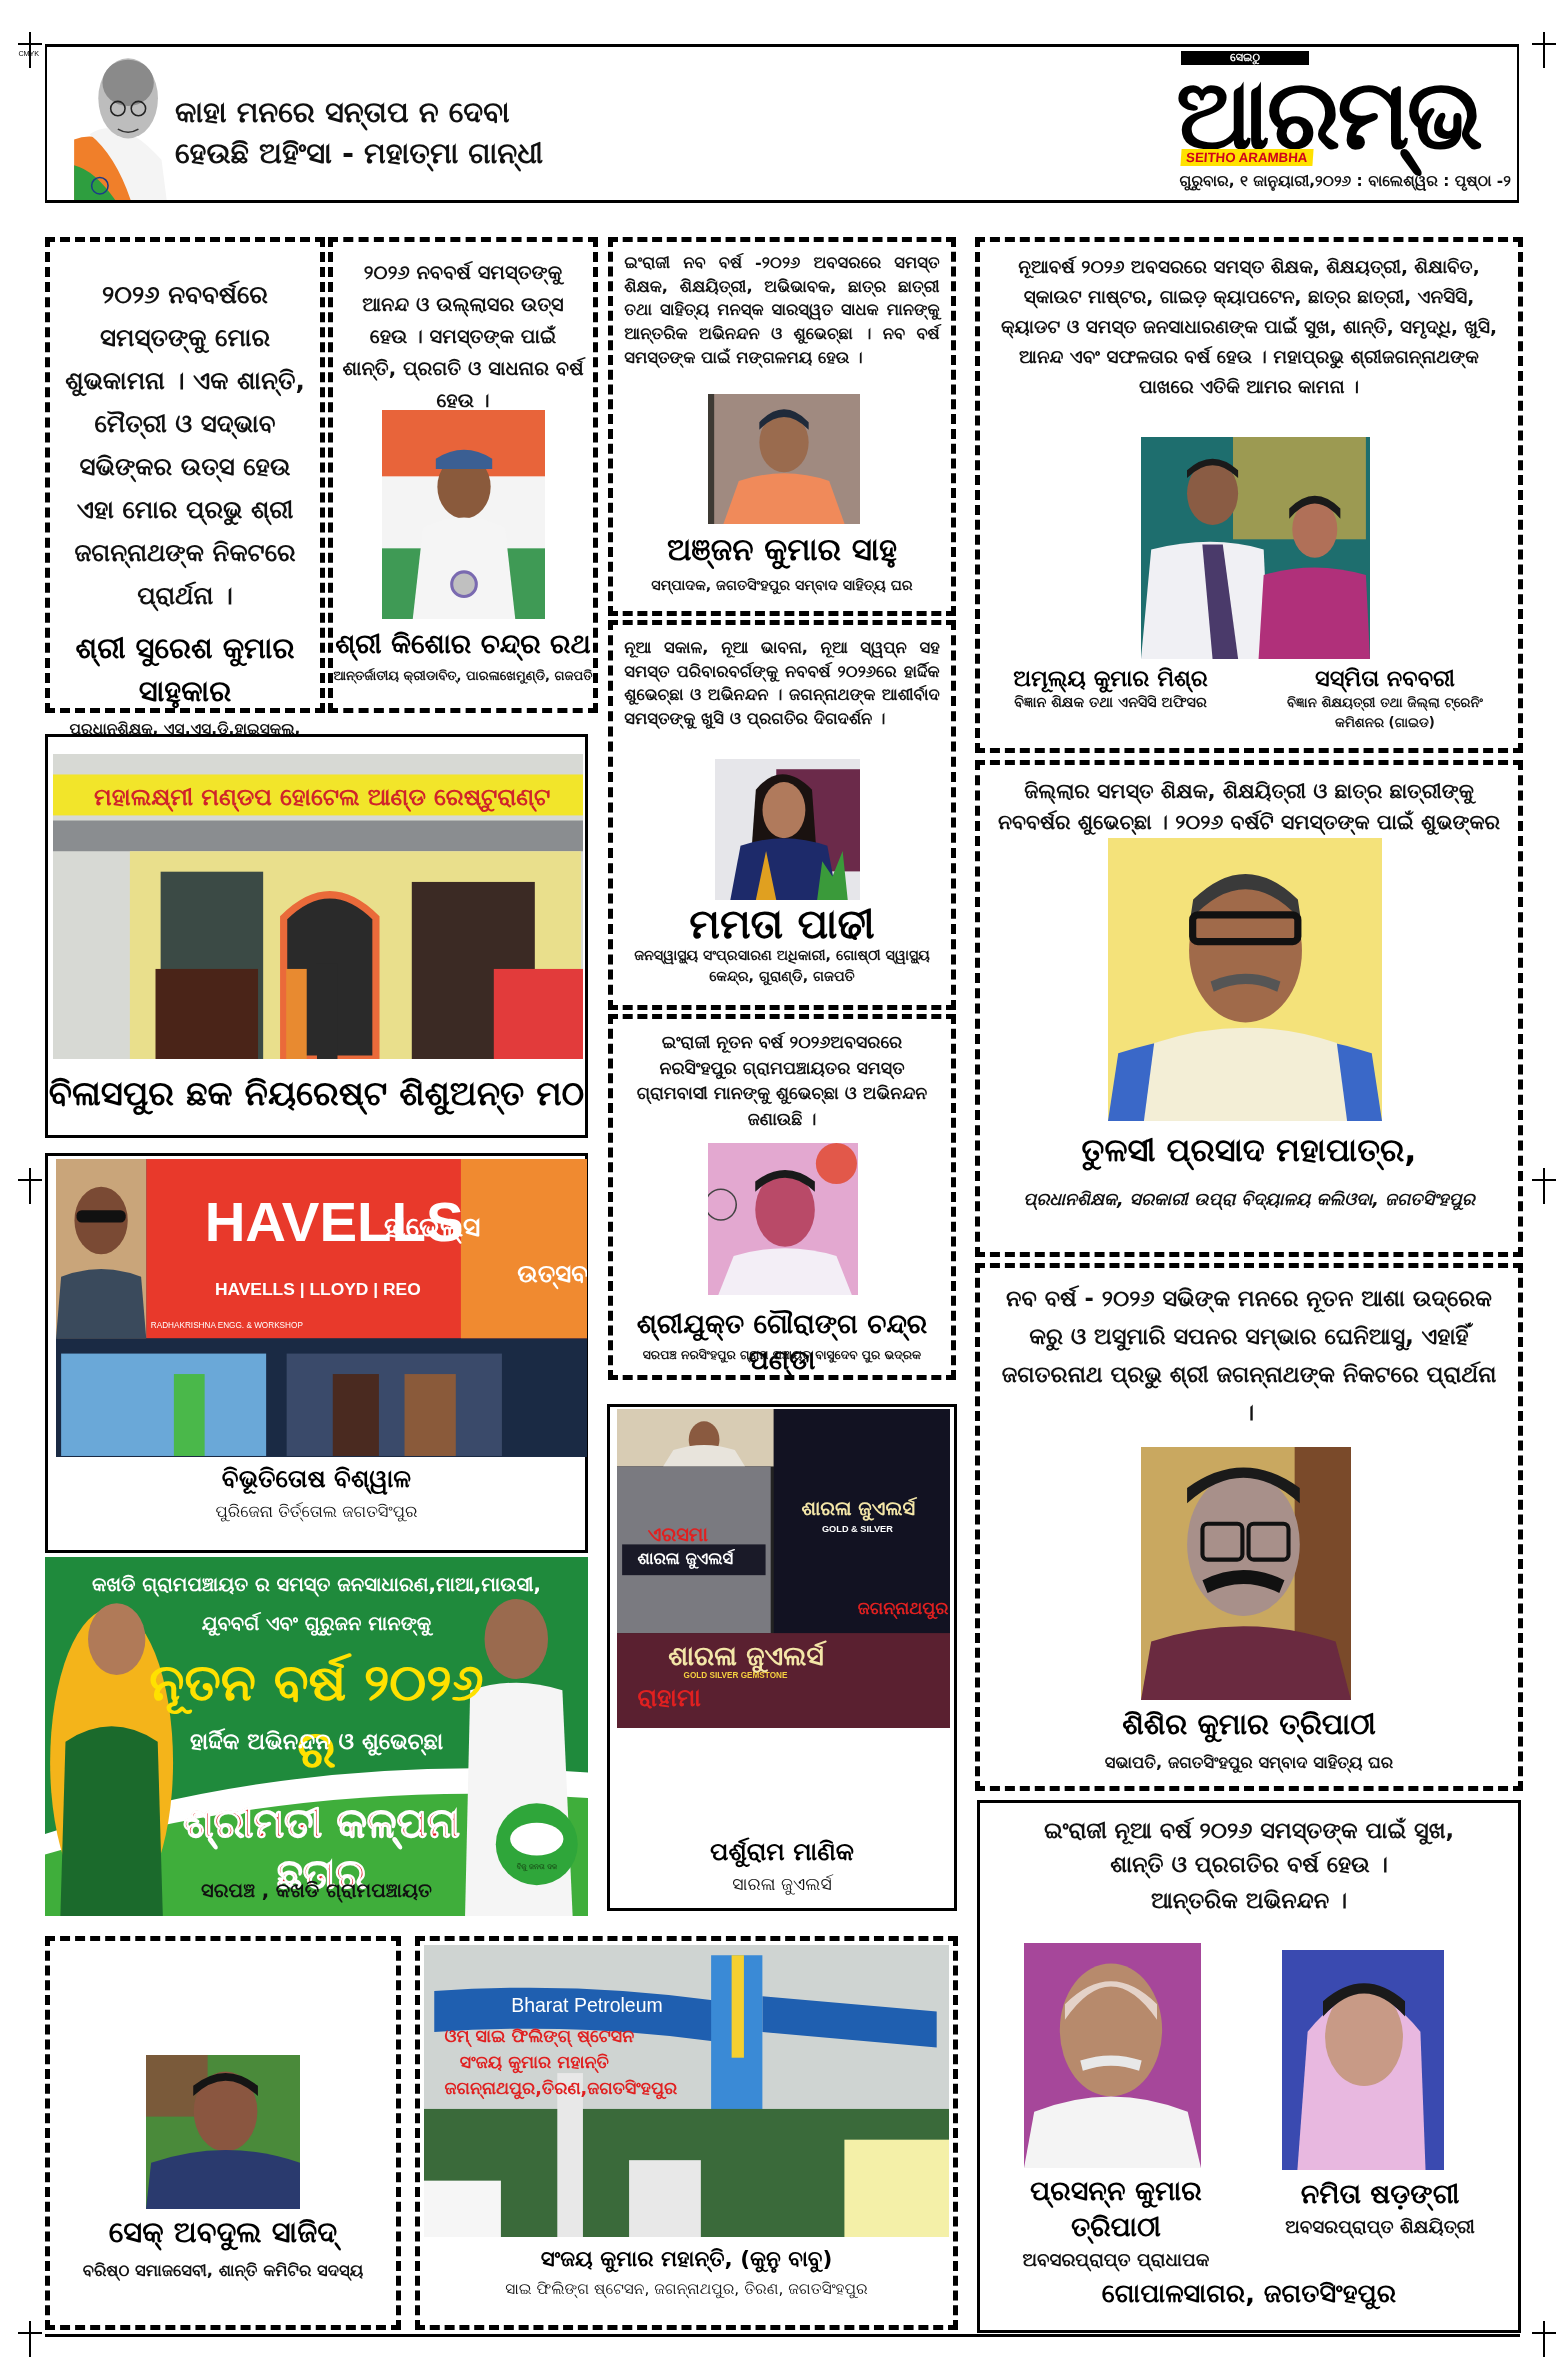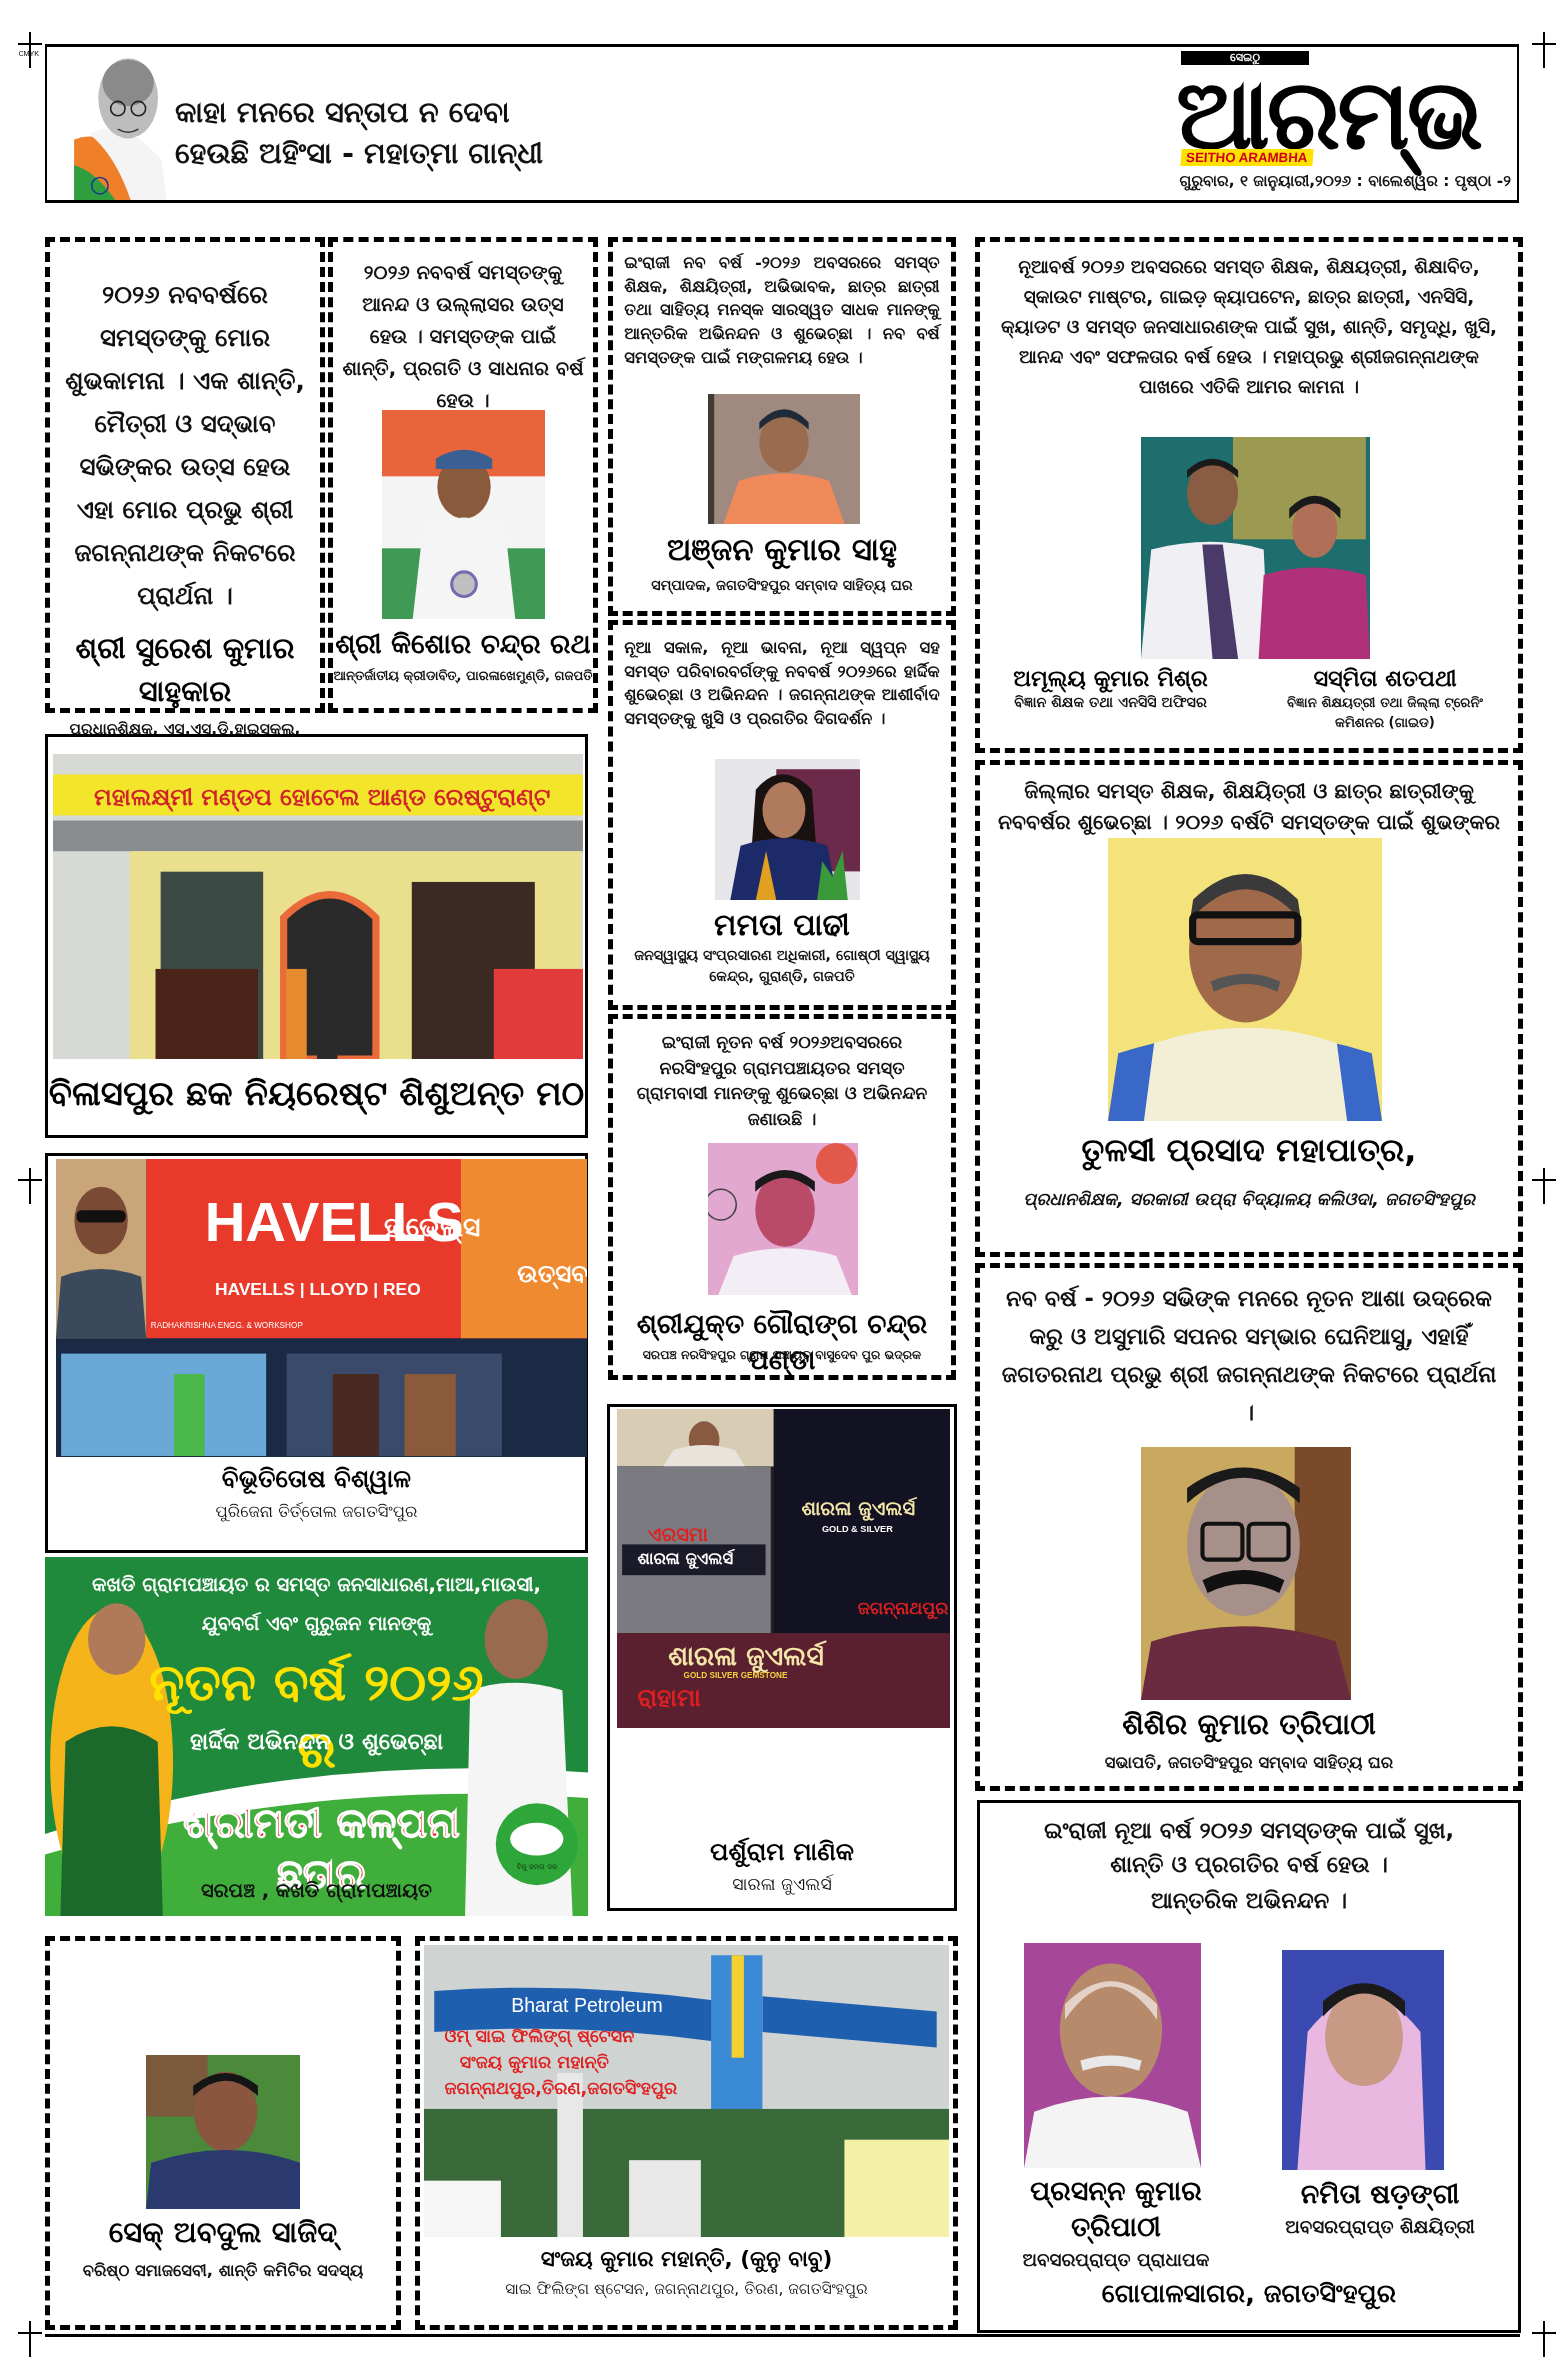--- a/index.html
+++ b/index.html
@@ -139,39 +139,39 @@
       <ellipse cx="340" cy="180" rx="44" ry="56" fill="#b07058"></ellipse>
       <path d="M290 160 Q340 100 390 160 L390 140 Q340 90 290 140Z" fill="#1a1a1a"></path>
       <path d="M230 434 L240 270 Q340 240 440 270 L448 434Z" fill="#b0307a"></path>
     </svg>
   </div>
   <div style="position:absolute;left:20.5px;top:421px;width:220px;">
     <div class="name" style="font-size:22.5px;line-height:30px;">ଅମୂଲ୍ୟ କୁମାର ମିଶ୍ର</div>
     <div class="desg" style="font-size:14.3px;line-height:19.5px;">ବିଜ୍ଞାନ ଶିକ୍ଷକ ତଥା ଏନସିସି ଅଫିସର</div>
   </div>
   <div style="position:absolute;left:287px;top:421px;width:236px;">
-    <div class="name" style="font-size:22.5px;line-height:30px;">ସସ୍ମିତା ଶତପଥୀ</div>
+    <div class="name" style="font-size:22.5px;line-height:30px;">ସସ୍ମିତା ନବବରୀ</div>
     <div class="desg" style="font-size:13.3px;line-height:19.5px;">ବିଜ୍ଞାନ ଶିକ୍ଷୟତ୍ରୀ ତଥା ଜିଲ୍ଲା ଟ୍ରେନିଂ କମିଶନର (ଗାଇଡ)</div>
   </div>
 </div>
 
 <div class="box dashed" style="left:608px;top:620px;width:348px;height:390px;padding:11.3px 11.3px 0;">
   <div class="msg" style="font-size:16.4px;line-height:23.6px;text-align:justify;">ନୂଆ ସକାଳ, ନୂଆ ଭାବନା, ନୂଆ ସ୍ୱପ୍ନ ସହ ସମସ୍ତ ପରିବାରବର୍ଗଙ୍କୁ ନବବର୍ଷ ୨୦୨୬ରେ ହାର୍ଦ୍ଦିକ ଶୁଭେଚ୍ଛା ଓ ଅଭିନନ୍ଦନ । ଜଗନ୍ନାଥଙ୍କ ଆଶୀର୍ବାଦ ସମସ୍ତଙ୍କୁ ଖୁସି ଓ ପ୍ରଗତିର ଦିଗଦର୍ଶନ ।</div>
   <div class="photo" style="left:102px;top:134px;width:145px;height:141px;">
     <svg viewBox="0 0 284 276" preserveAspectRatio="none">
       <rect width="284" height="276" fill="#e6e6ea"></rect>
         <rect x="120" y="20" width="164" height="200" fill="#6b2a4a"></rect>
       <path d="M80 60 Q130 0 190 60 L200 200 L70 200Z" fill="#1a1210"></path>
       <ellipse cx="135" cy="100" rx="42" ry="55" fill="#b07a5c"></ellipse>
       <path d="M30 276 L50 170 Q135 140 220 170 L240 276Z" fill="#1d2a6a"></path>
       <path d="M100 180 L120 276 L80 276Z" fill="#e0a020"></path>
       <path d="M200 276 L210 200 L230 230 L250 180 L260 276Z" fill="#3a9a3a"></path>
     </svg>
   </div>
-  <div class="name center" style="position:absolute;left:0;right:0;top:280px;font-size:30px;line-height:39px;">ମମତା ପାଢୀ</div>
+  <div class="name center" style="position:absolute;left:0;right:0;top:280px;font-size:41px;line-height:39px;">ମମତା ପାଢୀ</div>
   <div class="desg center" style="position:absolute;left:10.2px;right:10.2px;top:320px;font-size:14.3px;line-height:20.5px;">ଜନସ୍ୱାସ୍ଥ୍ୟ ସଂପ୍ରସାରଣ ଅଧିକାରୀ, ଗୋଷ୍ଠୀ ସ୍ୱାସ୍ଥ୍ୟ କେନ୍ଦ୍ର, ଗୁରାଣ୍ଡି, ଗଜପତି</div>
 </div>
 
 <div class="box solid" style="left:45px;top:734px;width:543px;height:404px;">
   <div class="photo" style="left:5.1px;top:17.4px;width:530px;height:305px;">
     <svg viewBox="0 0 1034 596" preserveAspectRatio="none">
       <rect width="1034" height="596" fill="#d7d9d4"></rect>
       <rect x="0" y="40" width="1034" height="80" fill="#f2e52a"></rect>
       <text x="80" y="100" font-size="46" font-weight="bold" fill="#d0242a" font-family="DejaVu Sans, sans-serif">ମହାଲକ୍ଷ୍ମୀ ମଣ୍ଡପ ହୋଟେଲ ଆଣ୍ଡ ରେଷ୍ଟୁରାଣ୍ଟ</text>
       <rect x="0" y="130" width="1034" height="60" fill="#8a8d90"></rect>

